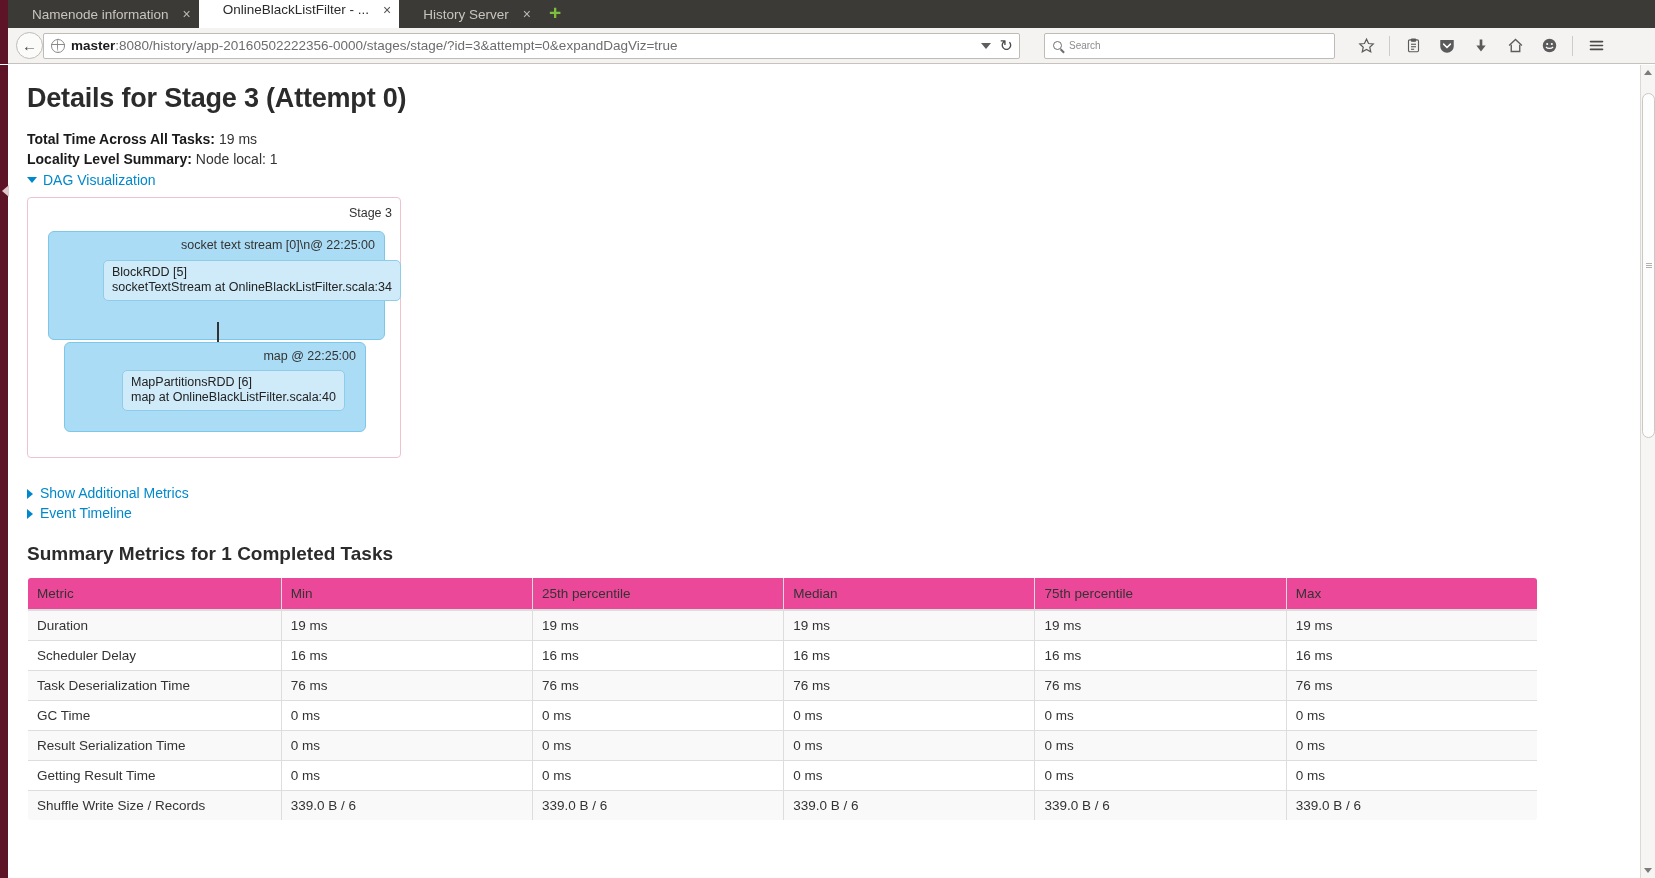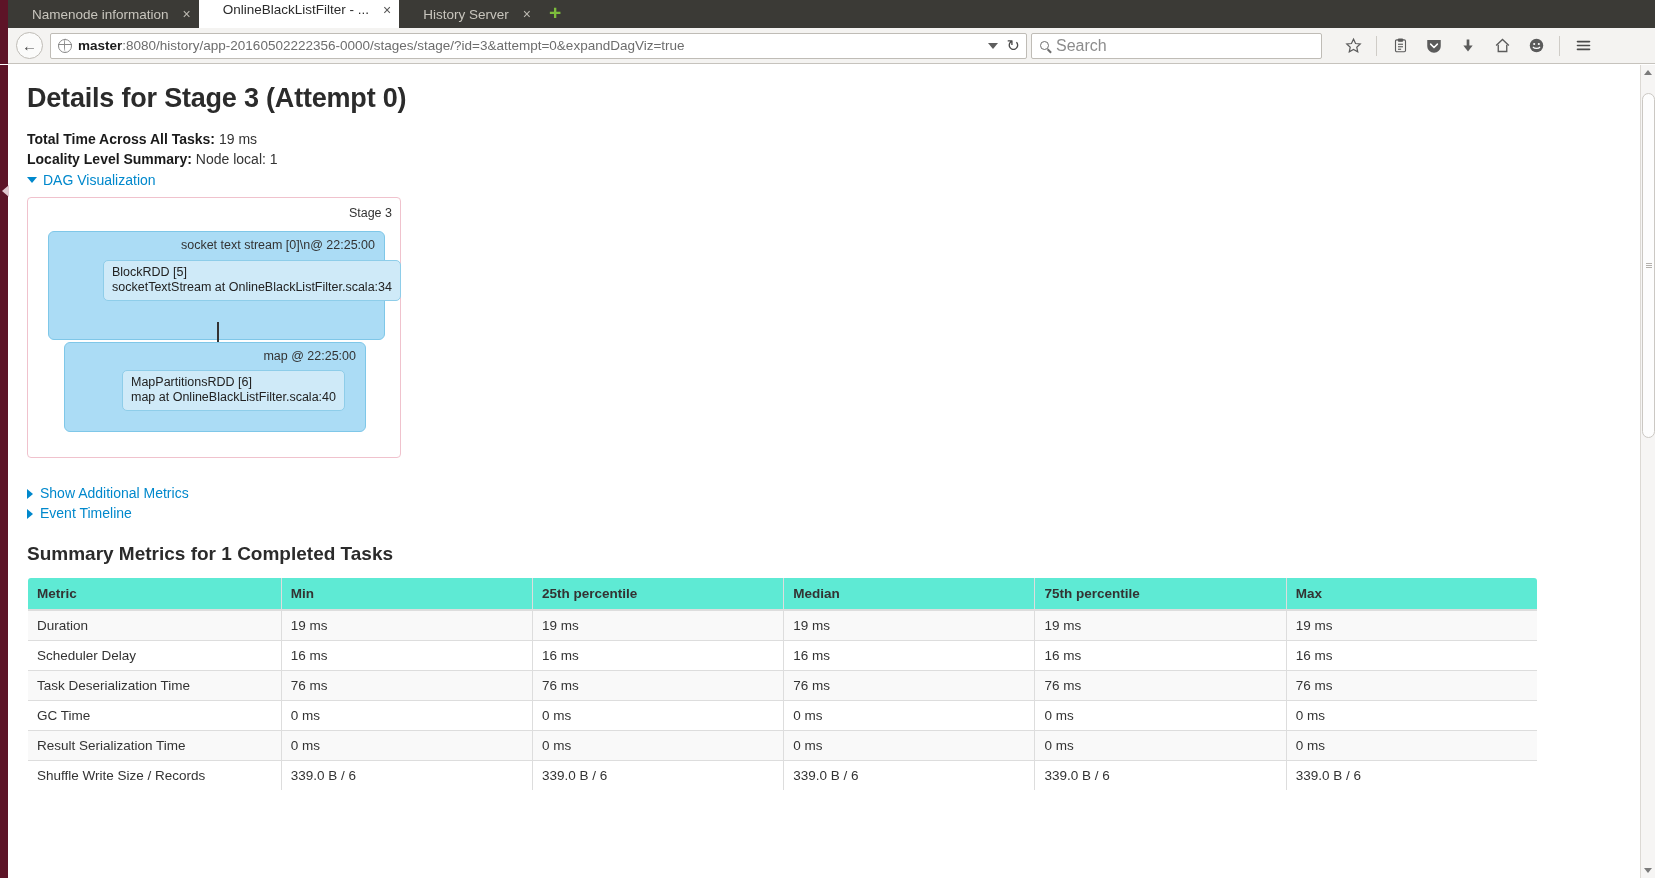--- a/index.html
+++ b/index.html
@@ -83,21 +83,21 @@
     display: flex; align-items: center; justify-content: center;
     margin-left: 10px;
     color: #4a4a4a;
     font-size: 15px;
     cursor: pointer;
   }
   .urlbar {
     flex: 0 0 auto;
     width: 977px;
     height: 26px;
-    margin-left: 7px;
+    margin-left: 0;
     background: #ffffff;
     border: 1px solid #bfbcb6;
     border-radius: 2px;
     display: flex;
     align-items: center;
     padding: 0 4px 0 7px;
     font-size: 13.5px;
     color: #6d6d6d;
     position: relative;
   }
@@ -128,27 +128,27 @@
     border-left: 5px solid transparent;
     border-right: 5px solid transparent;
     border-top: 6px solid #5e5e5e;
     cursor: pointer;
   }
   .reload {
     font-size: 16px; color: #4a4a4a; cursor: pointer; line-height: 1;
   }
   .searchbar {
     width: 291px; height: 26px;
-    margin-left: 4px;
+    margin-left: 24px;
     background: #ffffff;
     border: 1px solid #bfbcb6;
     border-radius: 2px;
     display: flex; align-items: center;
     padding: 0 8px;
-    font-size: 16px;
+    font-size: 10px;
     color: #8c8c8c;
   }
   .searchbar .mag {
     width: 9px; height: 9px; border: 1.6px solid #6e6e6e;
     border-radius: 50%; position: relative; margin-right: 7px;
     flex: 0 0 auto;
   }
   .searchbar .mag::after {
     content: ""; position: absolute; right: -4px; bottom: -3px;
     width: 5px; height: 1.6px; background: #6e6e6e;
@@ -306,26 +306,26 @@
   table.metrics {
     border-collapse: collapse;
     width: 1511px;
     font-size: 13.5px;
     border: 1px solid #dddddd;
     border-radius: 4px;
     overflow: hidden;
   }
   table.metrics th {
     text-align: left;
-    font-weight: bold;
+    font-weight: normal;
     padding: 8px 9px;
     border-bottom: 2px solid #dddddd;
     border-right: 1px solid #dddddd;
     color: #333;
-    background: #5eead4;
+    background: #ec4899;
     white-space: nowrap;
   }
   table.metrics td {
     padding: 7px 9px;
     border-top: 1px solid #dddddd;
     border-right: 1px solid #dddddd;
     color: #333;
     white-space: nowrap;
   }
   table.metrics th:last-child, table.metrics td:last-child { border-right: none; }
@@ -581,20 +581,28 @@
             </tr>
             <tr>
               <td class="col-metric">Result Serialization Time</td>
               <td class="col-val">0 ms</td>
               <td class="col-val">0 ms</td>
               <td class="col-val">0 ms</td>
               <td class="col-val">0 ms</td>
               <td class="col-val">0 ms</td>
             </tr>
             <tr>
+              <td class="col-metric">Getting Result Time</td>
+              <td class="col-val">0 ms</td>
+              <td class="col-val">0 ms</td>
+              <td class="col-val">0 ms</td>
+              <td class="col-val">0 ms</td>
+              <td class="col-val">0 ms</td>
+            </tr>
+            <tr>
               <td class="col-metric">Shuffle Write Size / Records</td>
               <td class="col-val">339.0 B / 6</td>
               <td class="col-val">339.0 B / 6</td>
               <td class="col-val">339.0 B / 6</td>
               <td class="col-val">339.0 B / 6</td>
               <td class="col-val">339.0 B / 6</td>
             </tr>
           </tbody>
       </table>
 

